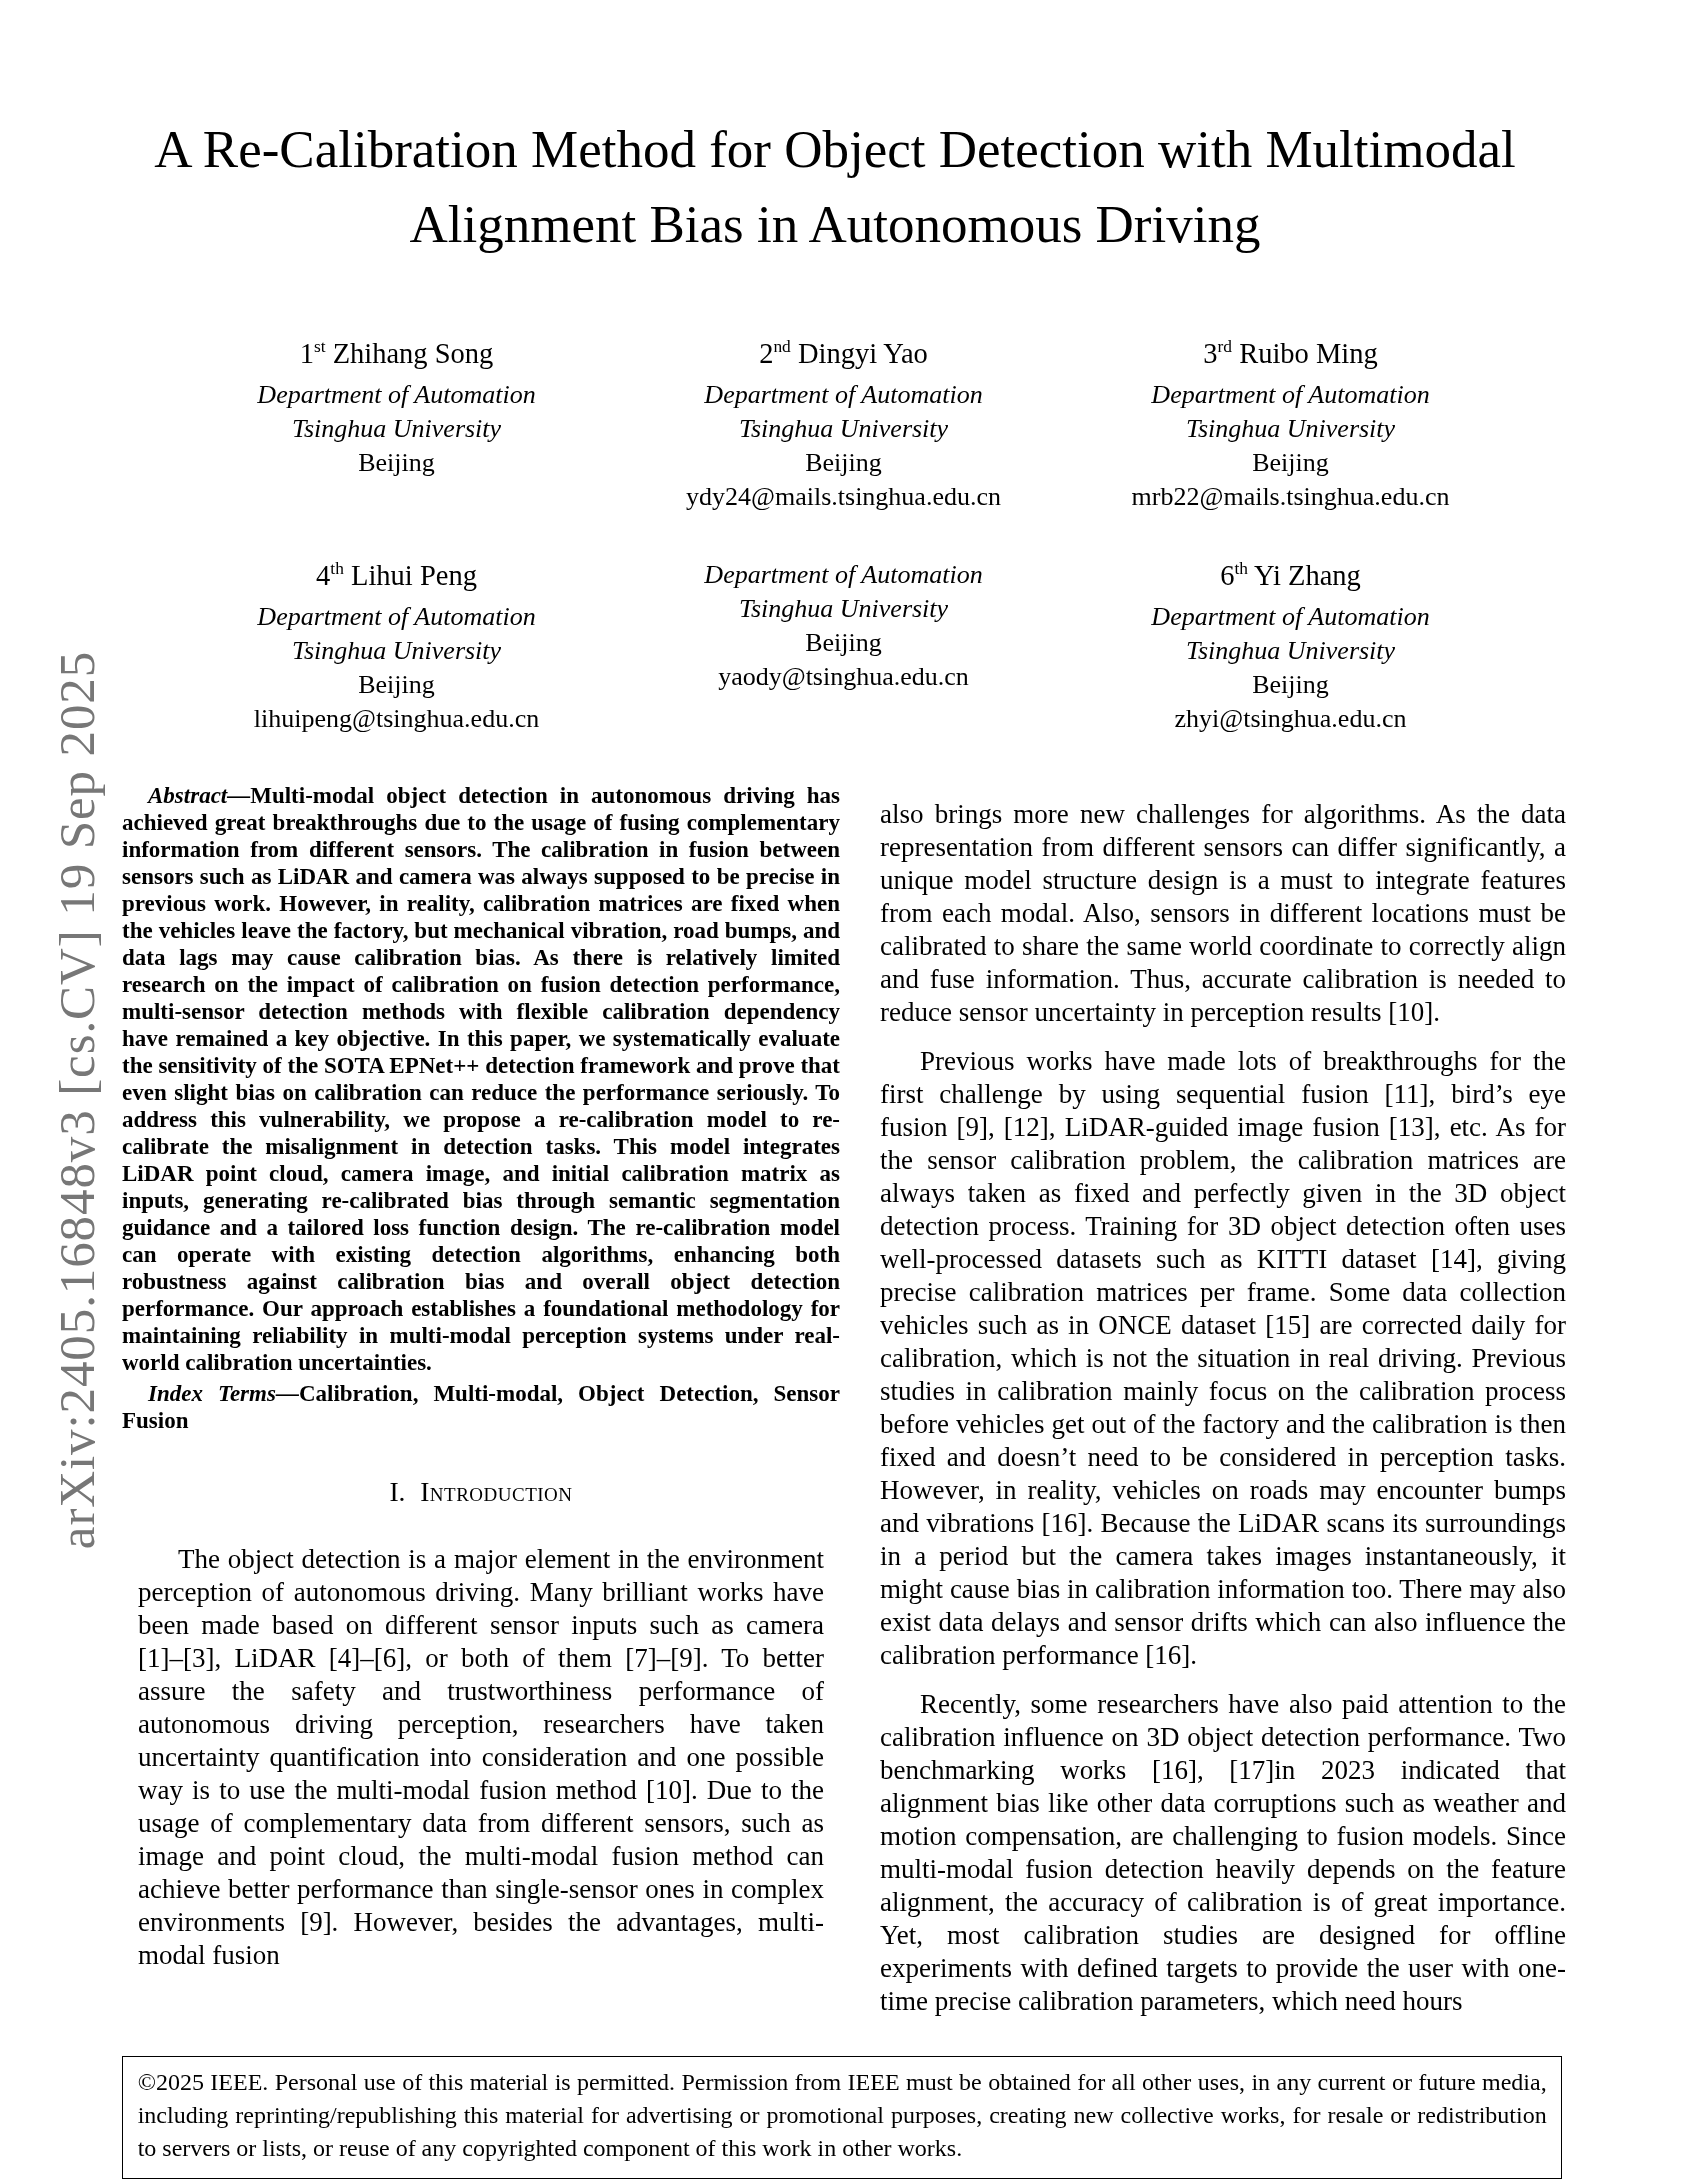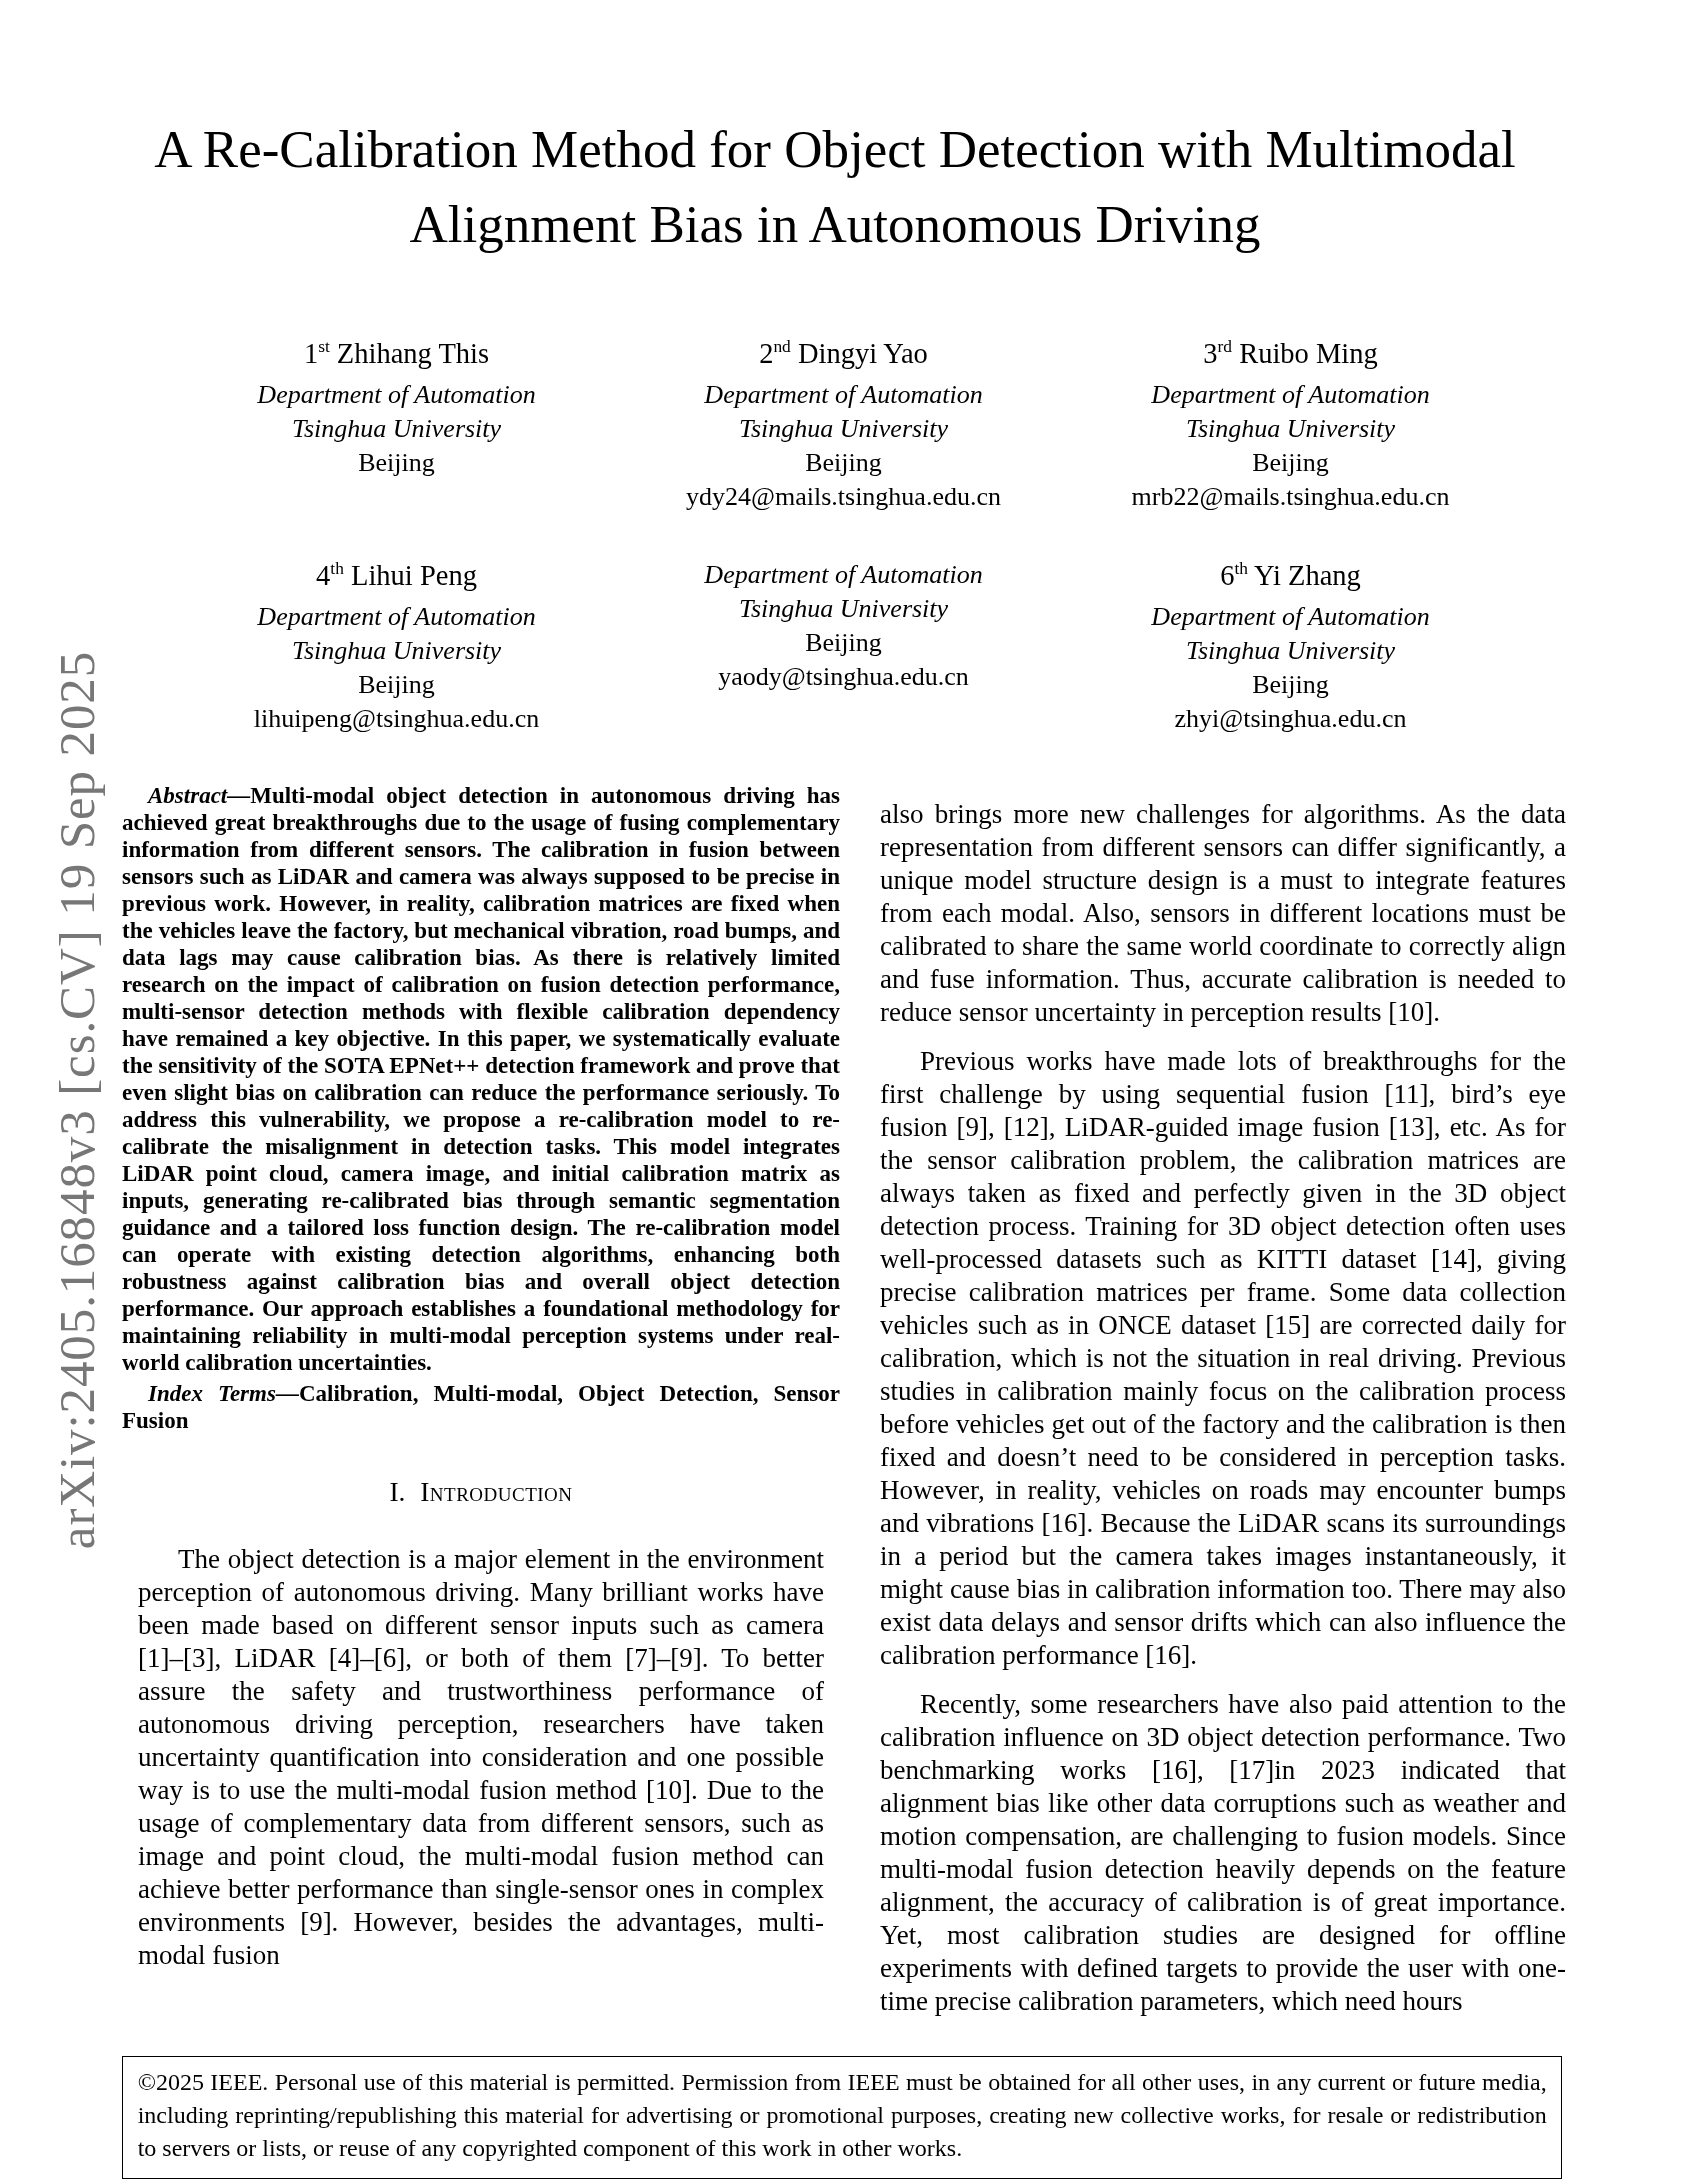--- a/index.html
+++ b/index.html
@@ -90,21 +90,21 @@
 
 <div class="page">
 
   <div class="watermark">arXiv:2405.16848v3  [cs.CV]  19 Sep 2025</div>
 
   <h1 class="title">A Re-Calibration Method for Object Detection with Multimodal Alignment Bias in Autonomous Driving</h1>
 
   <div class="authors">
 
     <div class="author">
-      <div class="name"><span>1</span><sup>st</sup> <span>Zhihang This</span></div>
+      <div class="name"><span>1</span><sup>st</sup> <span>Zhihang Song</span></div>
       <div class="line ital">Department of Automation</div>
       <div class="line ital">Tsinghua University</div>
       <div class="line">Beijing</div>
     </div>
 
     <div class="author">
       <div class="name"><span>2</span><sup>nd</sup> <span>Dingyi Yao</span></div>
       <div class="line ital">Department of Automation</div>
       <div class="line ital">Tsinghua University</div>
       <div class="line">Beijing</div>

